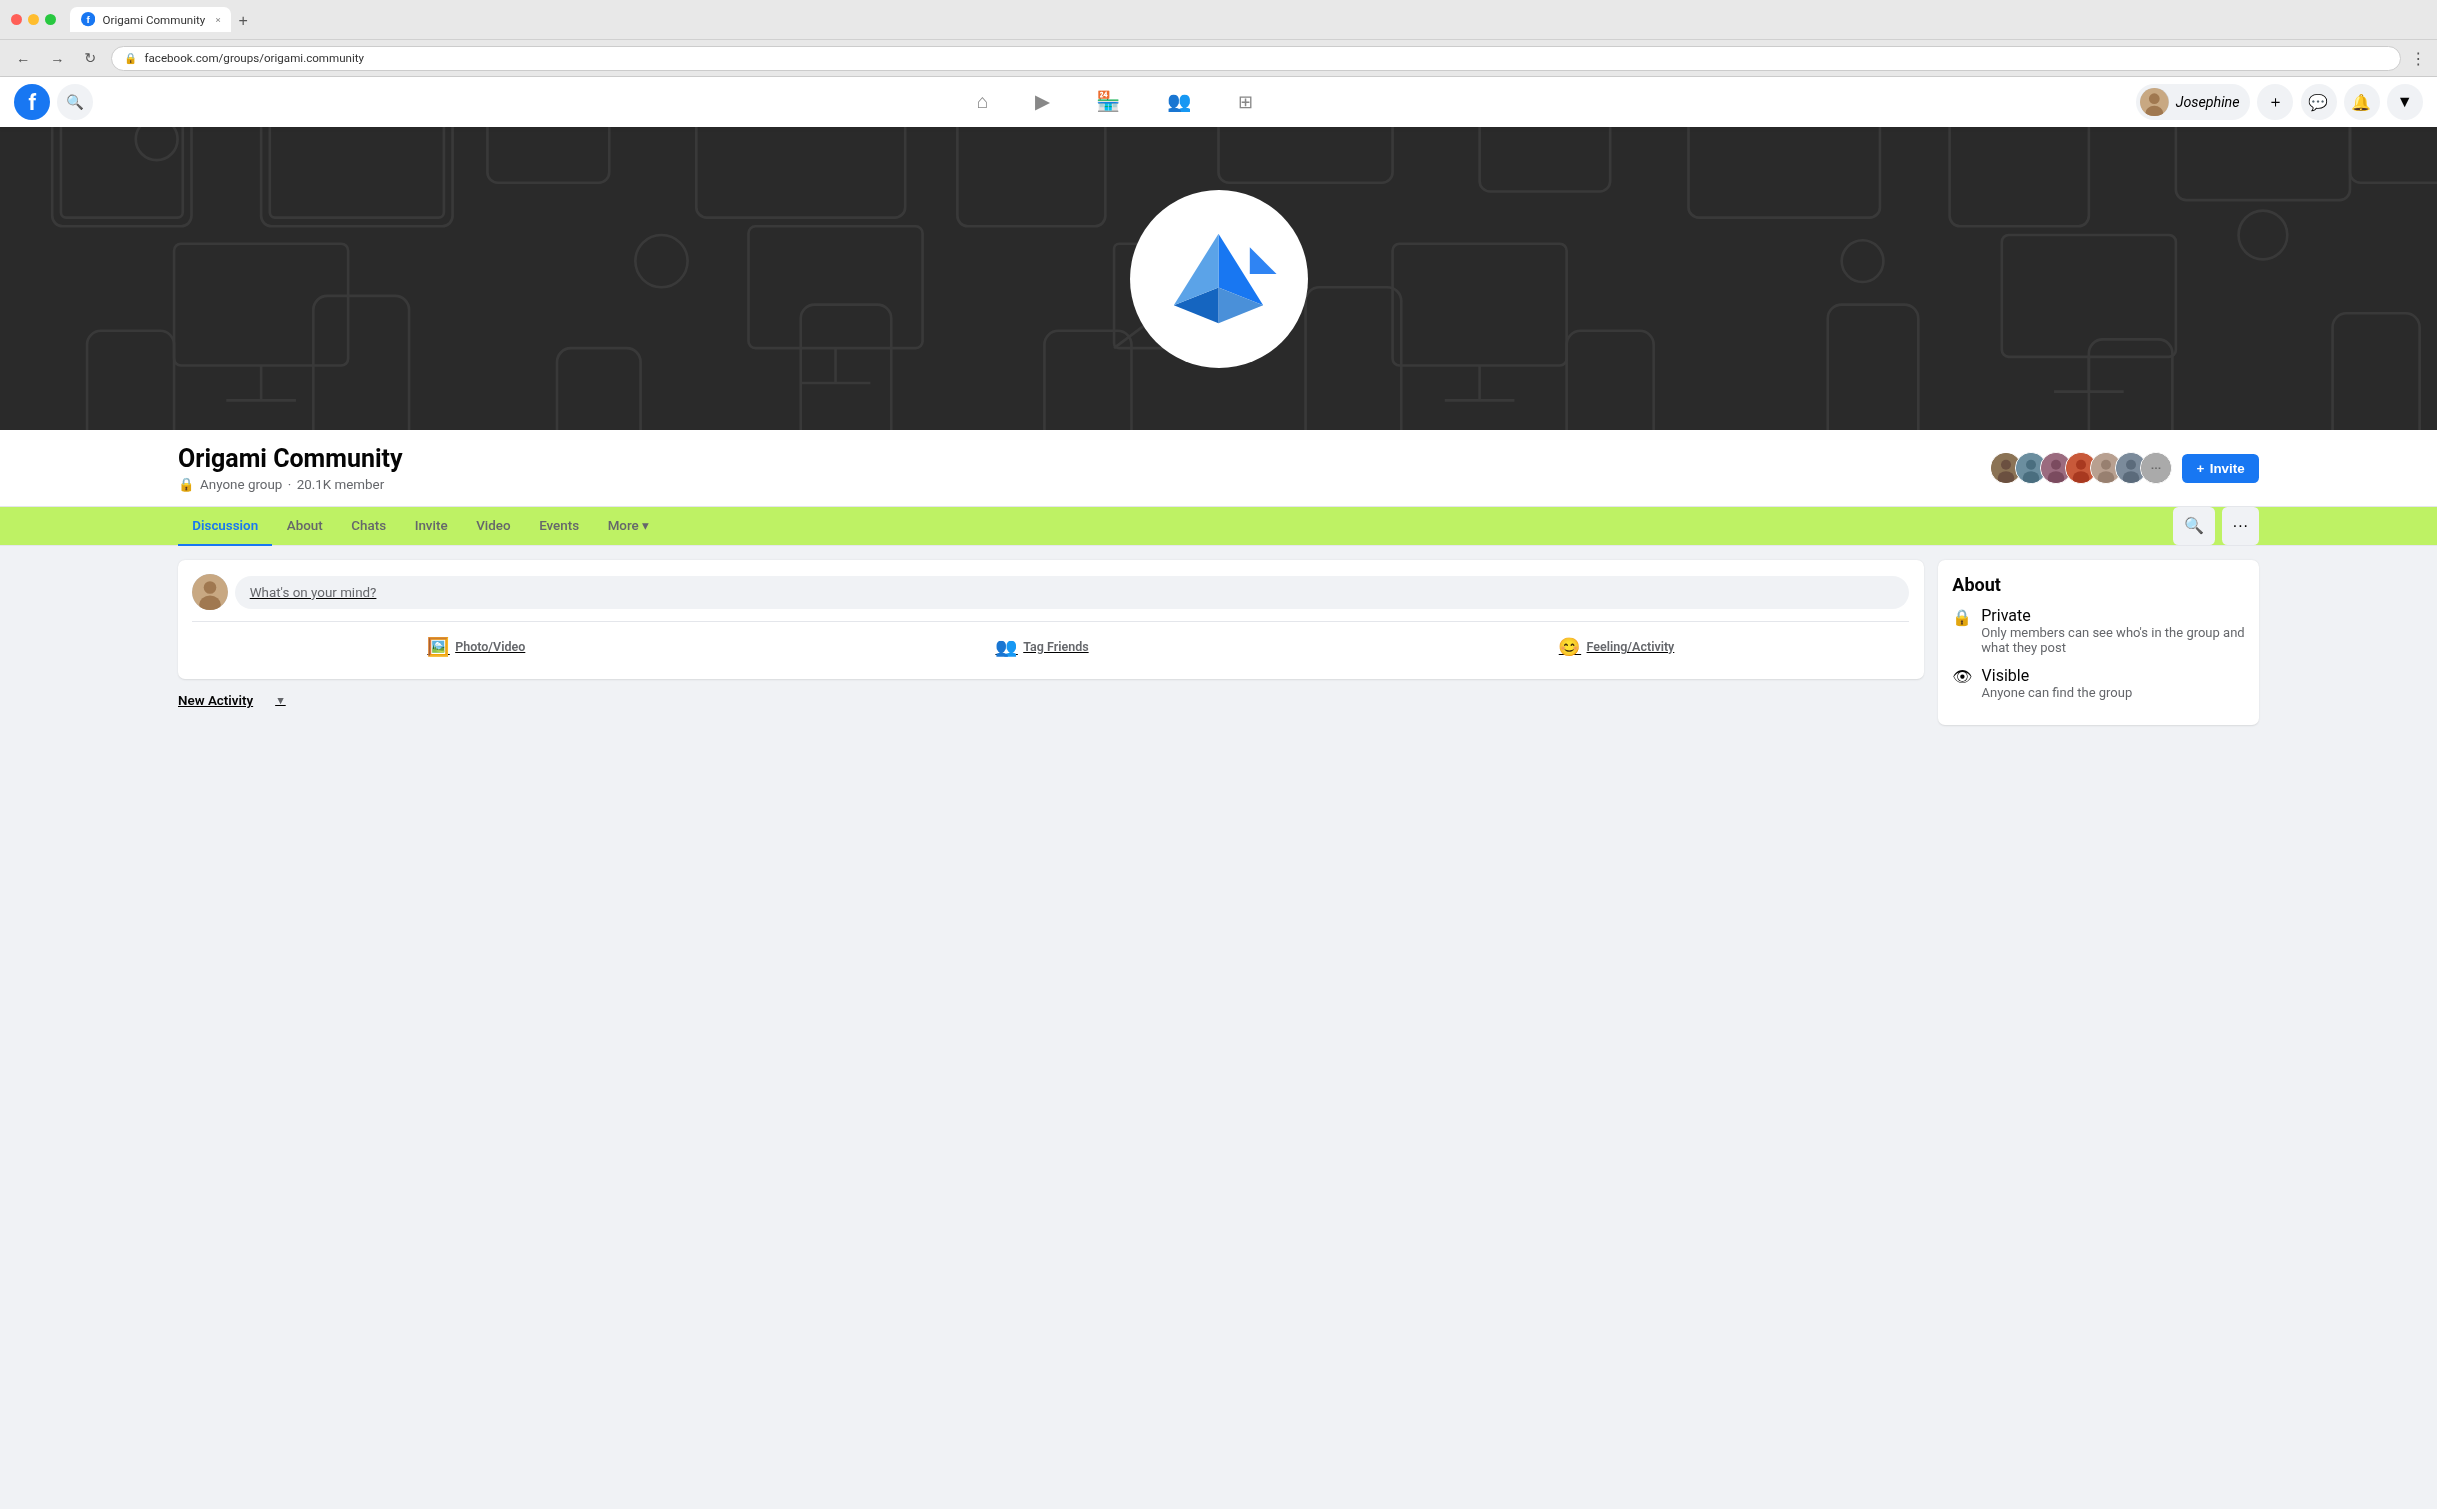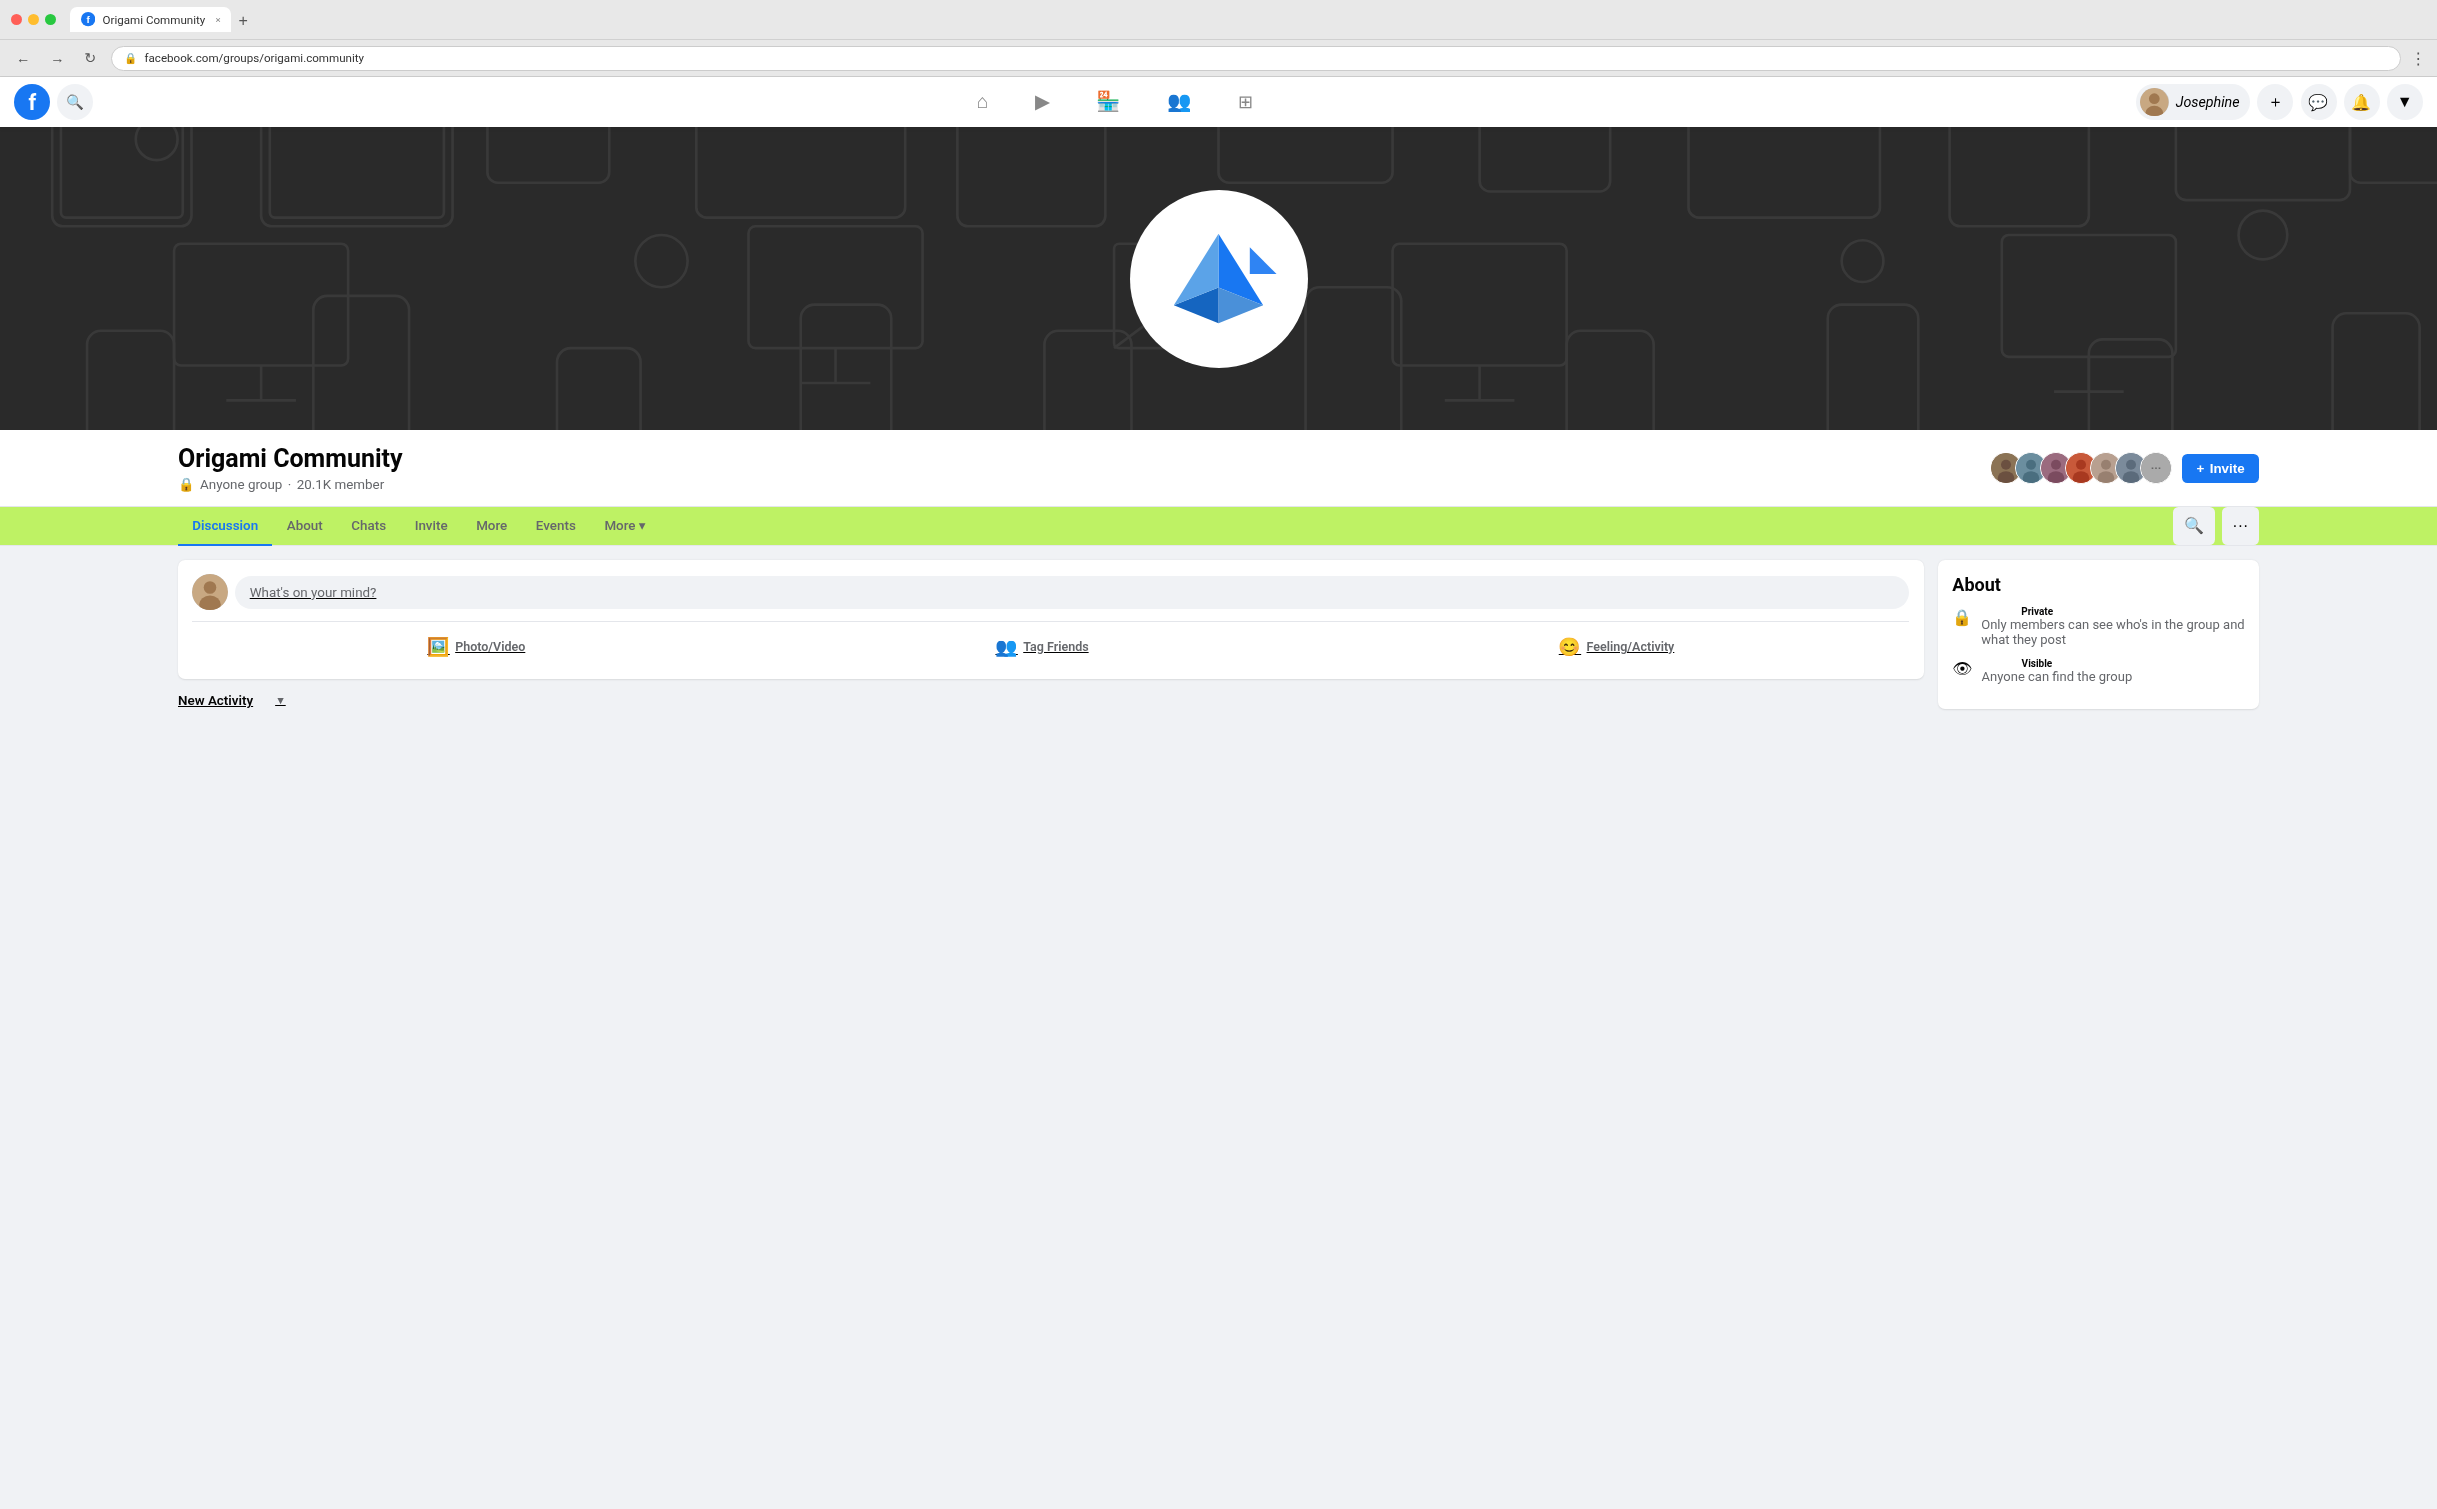--- a/index.html
+++ b/index.html
@@ -75,21 +75,21 @@
     
     .new-activity { display: flex; align-items: center; gap: 22px; color: #050505; font-size: 13.4px; font-weight: 600; cursor: pointer; margin-top: 7.1px; }
     .chevron-down { font-size: 10.7px; color: #65676b; }
 
     
     .about-card { background: #fff; border-radius: 7.1px; padding: 14.3px; box-shadow: 0 0.9px 1.8px rgba(0,0,0,0.1); }
     .about-title { font-size: 18px; font-weight: 700; color: #050505; margin-bottom: 10.7px; }
     .about-item { display: flex; align-items: flex-start; gap: 9px; margin-bottom: 10.7px; }
     .about-icon { font-size: 16px; color: #050505; flex-shrink: 0; margin-top: 1.8px; }
     .about-item-content { }
-    .about-item-title { font-size: 10px; font-weight: 700; color: #050505; margin-left: 40px; }
+    .about-item-title { font-size: 16px; font-weight: 400; color: #050505; }
     .about-item-desc { font-size: 13px; color: #65676b; }
   </style>
 </head>
 <body>
 
 <div class="browser-chrome">
   <div class="browser-titlebar">
     <div class="browser-traffic-lights">
       <div class="traffic-light tl-red"></div>
       <div class="traffic-light tl-yellow"></div>
@@ -323,21 +323,21 @@
     <div class="tab-item">
       <span>About</span>
     </div>
     <div class="tab-item">
       <span>Chats</span>
     </div>
     <div class="tab-item">
       <span>Invite</span>
     </div>
     <div class="tab-item">
-      <span>More</span>
+      <span>Video</span>
     </div>
     <div class="tab-item">
       <span>Events</span>
     </div>
     <div class="tab-item">
       <span>More ▾</span>
     </div>
   </div>
   <div class="tabs-right">
     <button class="tab-action-btn">

